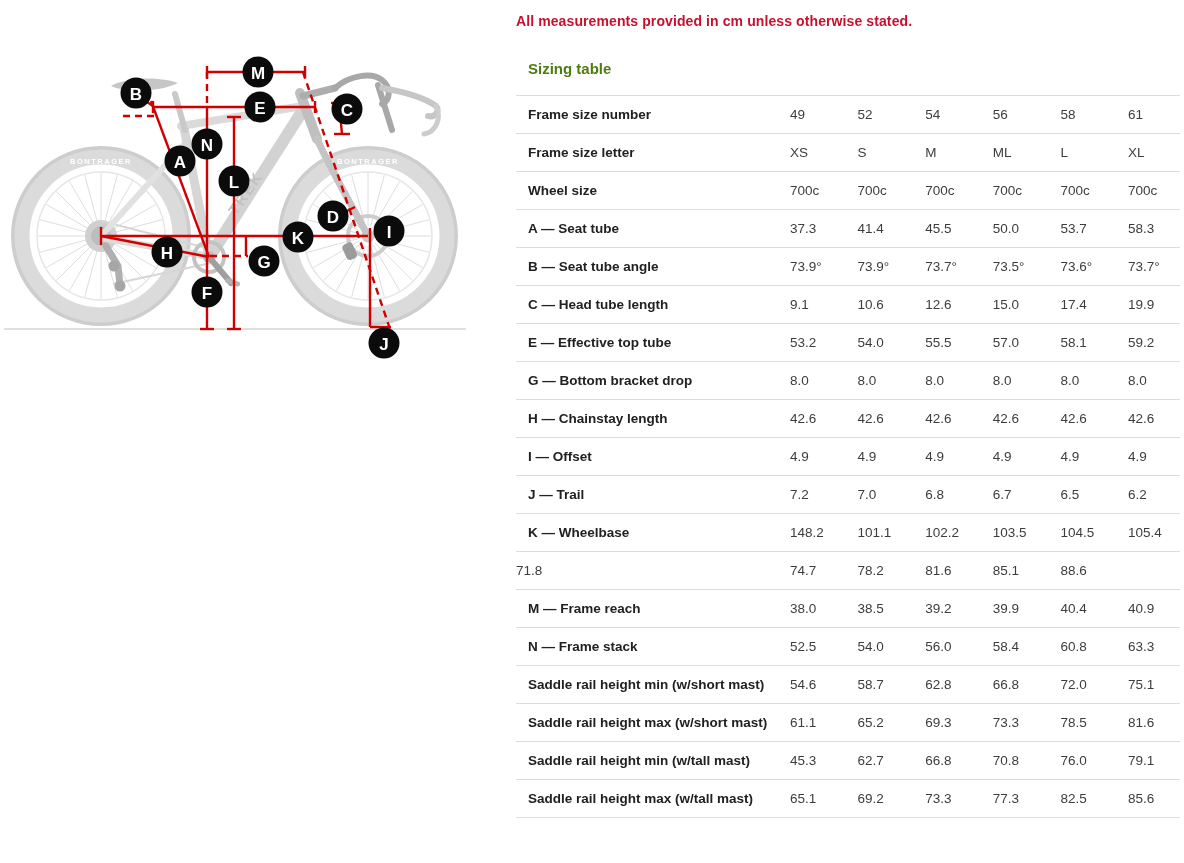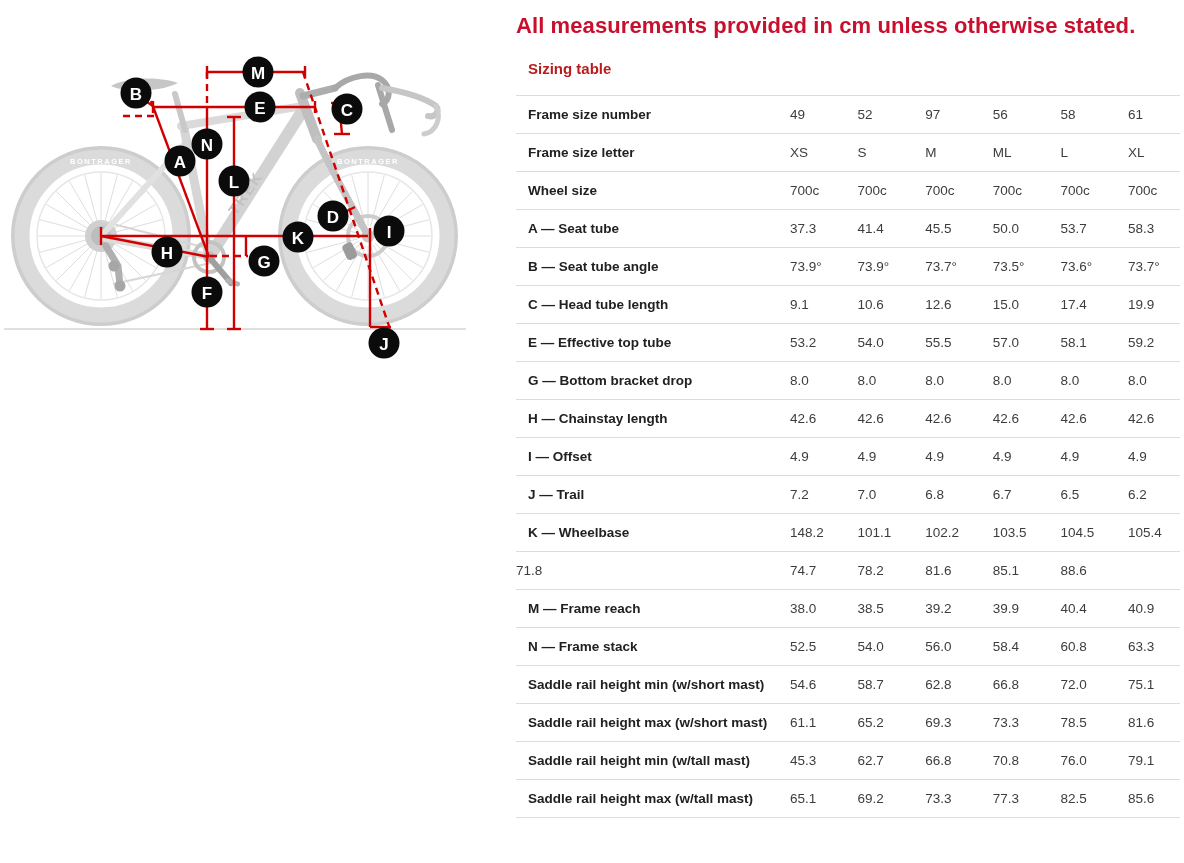--- a/index.html
+++ b/index.html
@@ -5,22 +5,22 @@
   * { margin:0; padding:0; box-sizing:border-box; }
   html,body { background:#ffffff; }
   body { font-family:"Liberation Sans", sans-serif; }
   .stage { position:relative; width:1184px; height:863px; background:#ffffff; overflow:hidden; }
 
   
   .diagram { position:absolute; left:0; top:0; }
 
   
   .panel { position:absolute; left:516px; top:0; width:664px; }
-  .note  { position:absolute; left:0; top:13px; font-size:22px; font-weight:bold; color:#c8102e; letter-spacing:.1px; }
-  .title { position:absolute; left:12px; top:60px; font-size:15px; font-weight:bold; color:#b91c1c; }
+  .note  { position:absolute; left:0; top:13px; font-size:14px; font-weight:bold; color:#c8102e; letter-spacing:.1px; }
+  .title { position:absolute; left:12px; top:60px; font-size:15px; font-weight:bold; color:#4d7c0f; }
   .geo-table { position:absolute; left:0; top:95px; width:664px; border-top:1px solid #dcdcdc; }
   .grow { display:grid; grid-template-columns:274px 67.6px 67.6px 67.6px 67.6px 67.6px 1fr;
           height:38px; align-items:center; border-bottom:1px solid #dcdcdc; }
   .cell { font-size:13.5px; color:#3d3d3d; white-space:nowrap; }
   .cell.label { padding-left:12px; font-weight:bold; color:#212121; }
 </style>
 </head>
 <body>
 
 <div class="stage">
@@ -223,21 +223,21 @@
   </svg>
 
   <div class="panel">
     <div class="note">All measurements provided in cm unless otherwise stated.</div>
     <div class="title">Sizing table</div>
     <div class="geo-table" id="table-body">
         <div class="grow">
     <div class="cell label">Frame size number</div>
   <div class="cell">49</div>
           <div class="cell">52</div>
-          <div class="cell">97</div>
+          <div class="cell">54</div>
           <div class="cell">56</div>
           <div class="cell">58</div>
           <div class="cell">61</div>
         </div>
         <div class="grow">
     <div class="cell label">Frame size letter</div>
   <div class="cell">XS</div>
           <div class="cell">S</div>
           <div class="cell">M</div>
           <div class="cell">ML</div>

